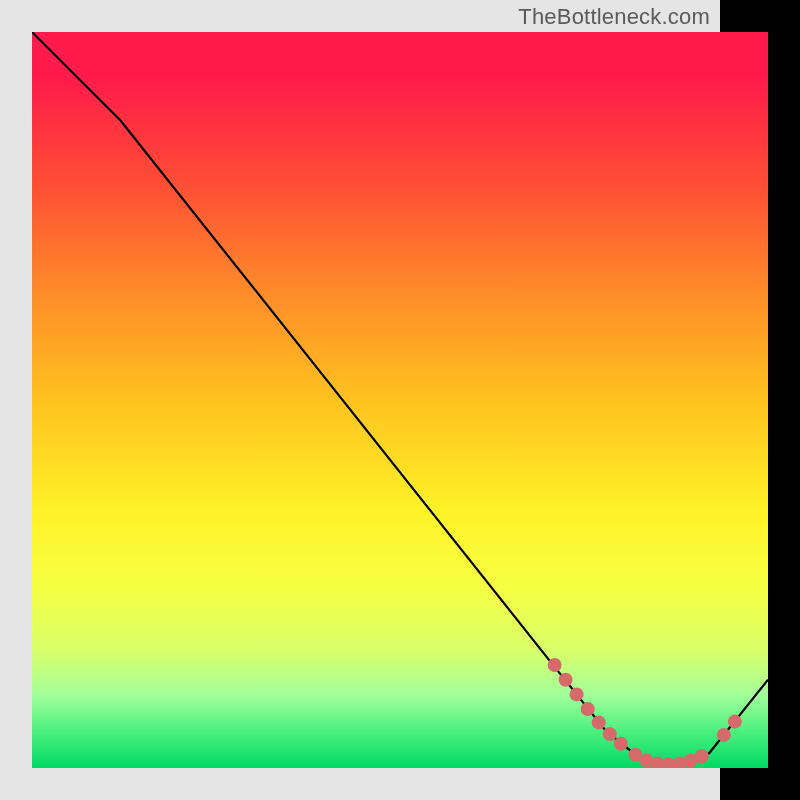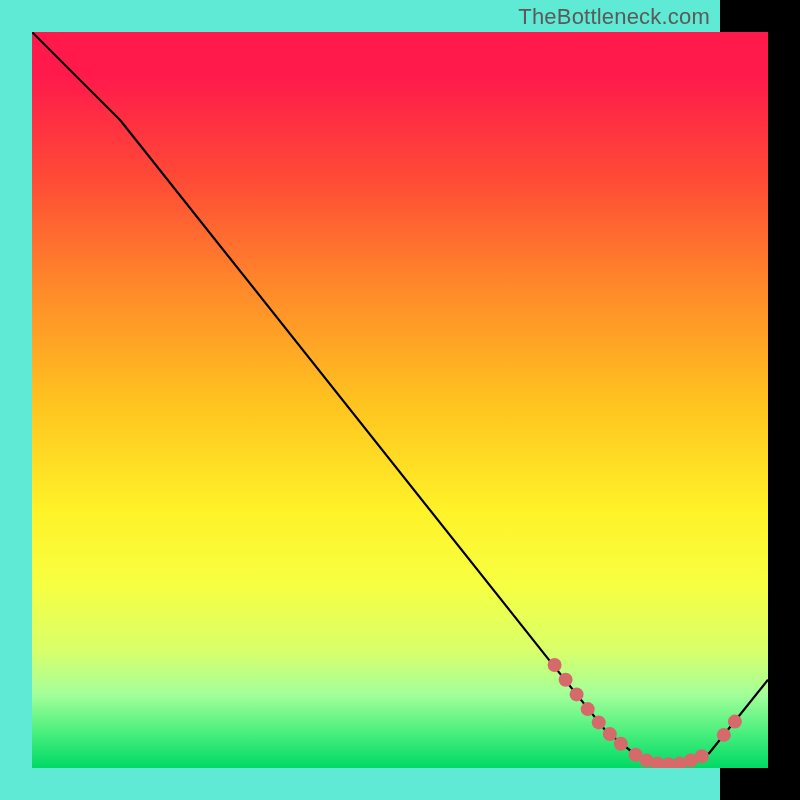--- a/index.html
+++ b/index.html
@@ -8,21 +8,21 @@
     width: 800px;
     height: 800px;
     background: #000;
     overflow: hidden;
     font-family: Arial, Helvetica, sans-serif;
   }
   .frame {
     position: relative;
     width: 720px;
     height: 800px;
-    background: #5eead4;
+    background: #e5e5e5;
   }
   .watermark {
     position: absolute;
     top: 4px;
     right: 10px;
     color: #5a5a5a;
     font-size: 22px;
     font-weight: 400;
     letter-spacing: 0.2px;
   }

